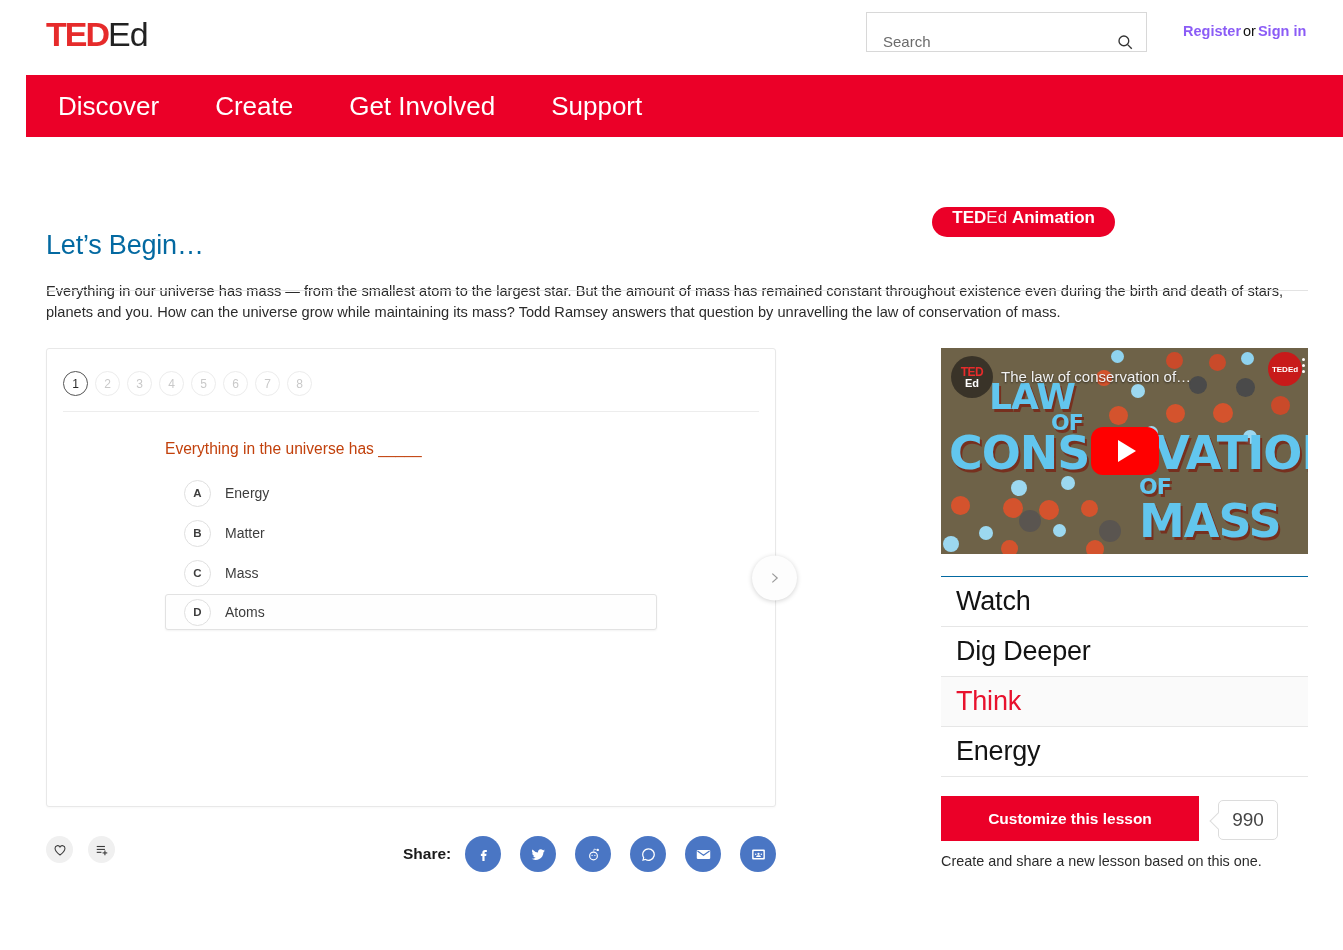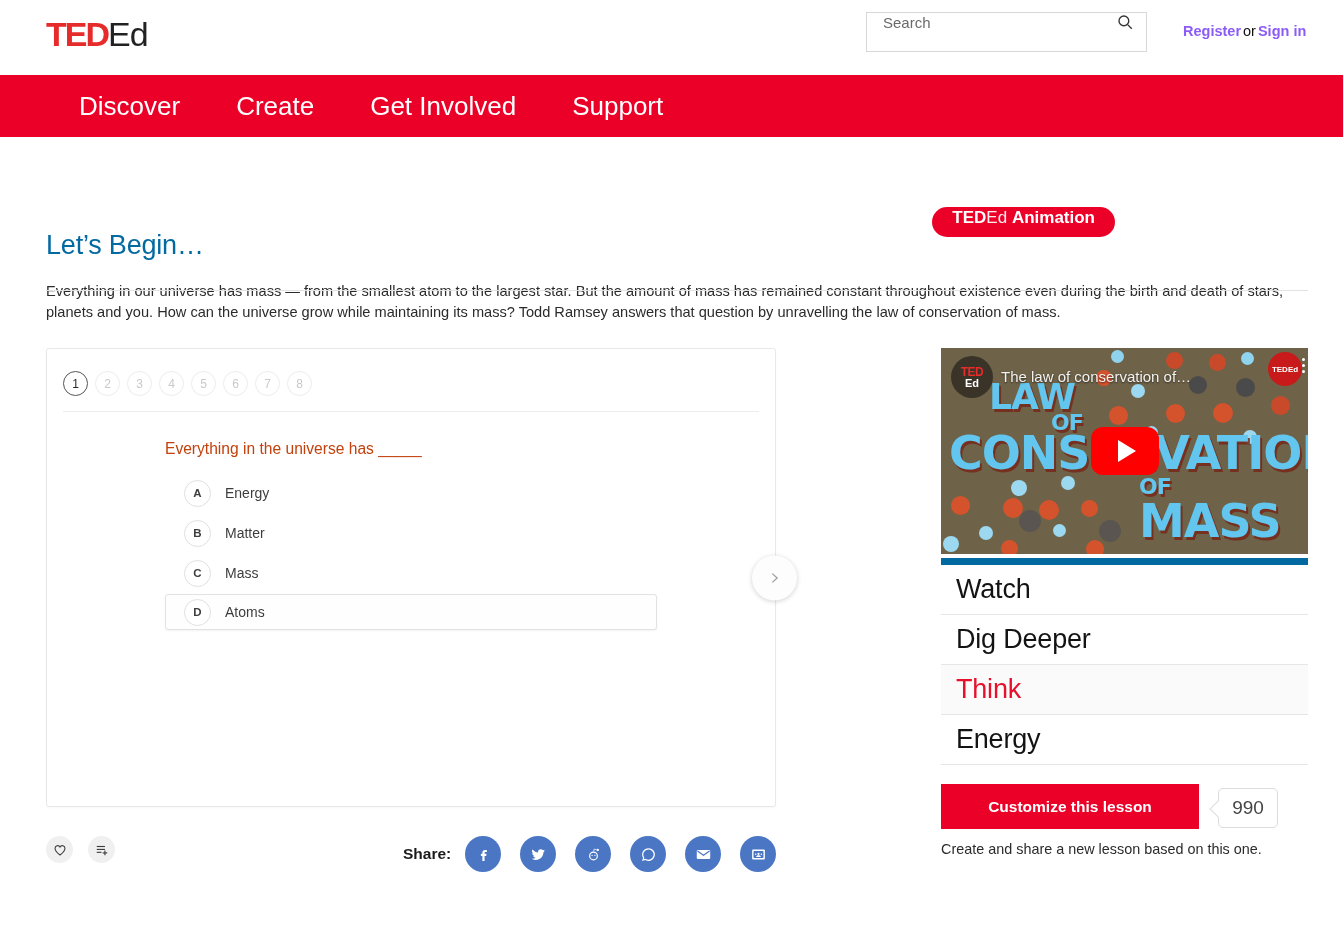--- a/index.html
+++ b/index.html
@@ -32,21 +32,21 @@
   .logo .ted { color: #e62b2b; font-weight: 800; letter-spacing: -2px; }
   .logo .ed  { color: #222222; font-weight: 400; letter-spacing: -1px; }
 
   .search-box {
     position: absolute;
     left: 866px; top: 12px;
     width: 281px; height: 40px;
     border: 1px solid #d8d8d8;
     background: #fff;
     display: flex;
-    align-items: flex-start;
+    align-items: flex-end;
     padding: 0 12px 0 14px;
   }
   .search-input {
     flex: 1;
     border: none; outline: none;
     font-family: "Liberation Sans", sans-serif;
     font-size: 15px;
     color: #444;
     background: transparent;
   }
@@ -61,21 +61,22 @@
   }
   .auth a { color: #8b5cf6; text-decoration: none; font-weight: 700; margin-top: 29px; }
   .auth .sep { color: #111; margin: 0 2px; }
 
   
   .nav {
     height: 62px;
     background: #eb0028;
     display: flex;
     align-items: center;
-    padding-left: 79px;
+    padding-left: 32px;
+    margin-left: 26px;
   }
   .nav-item {
     color: #ffffff;
     font-size: 26px;
     font-weight: 400;
     margin-right: 56px;
     text-decoration: none;
     line-height: 1;
     cursor: pointer;
   }
@@ -336,21 +337,21 @@
   }
   .play-btn .tri {
     width: 0; height: 0;
     border-left: 18px solid #fff;
     border-top: 11px solid transparent;
     border-bottom: 11px solid transparent;
     margin-left: 4px;
   }
 
   
-  .tabs { margin-top: 4px; border-top: 7px solid #0369a1; }
+  .tabs { margin-top: 22px; border-top: 1px solid #0369a1; }
   .tab {
     border-bottom: 1px solid #e6e6e6;
     height: 50px;
     display: flex; align-items: center;
     padding-left: 15px;
     font-size: 27px;
     font-weight: 400;
     color: #131313;
     cursor: pointer;
     letter-spacing: -0.2px;

